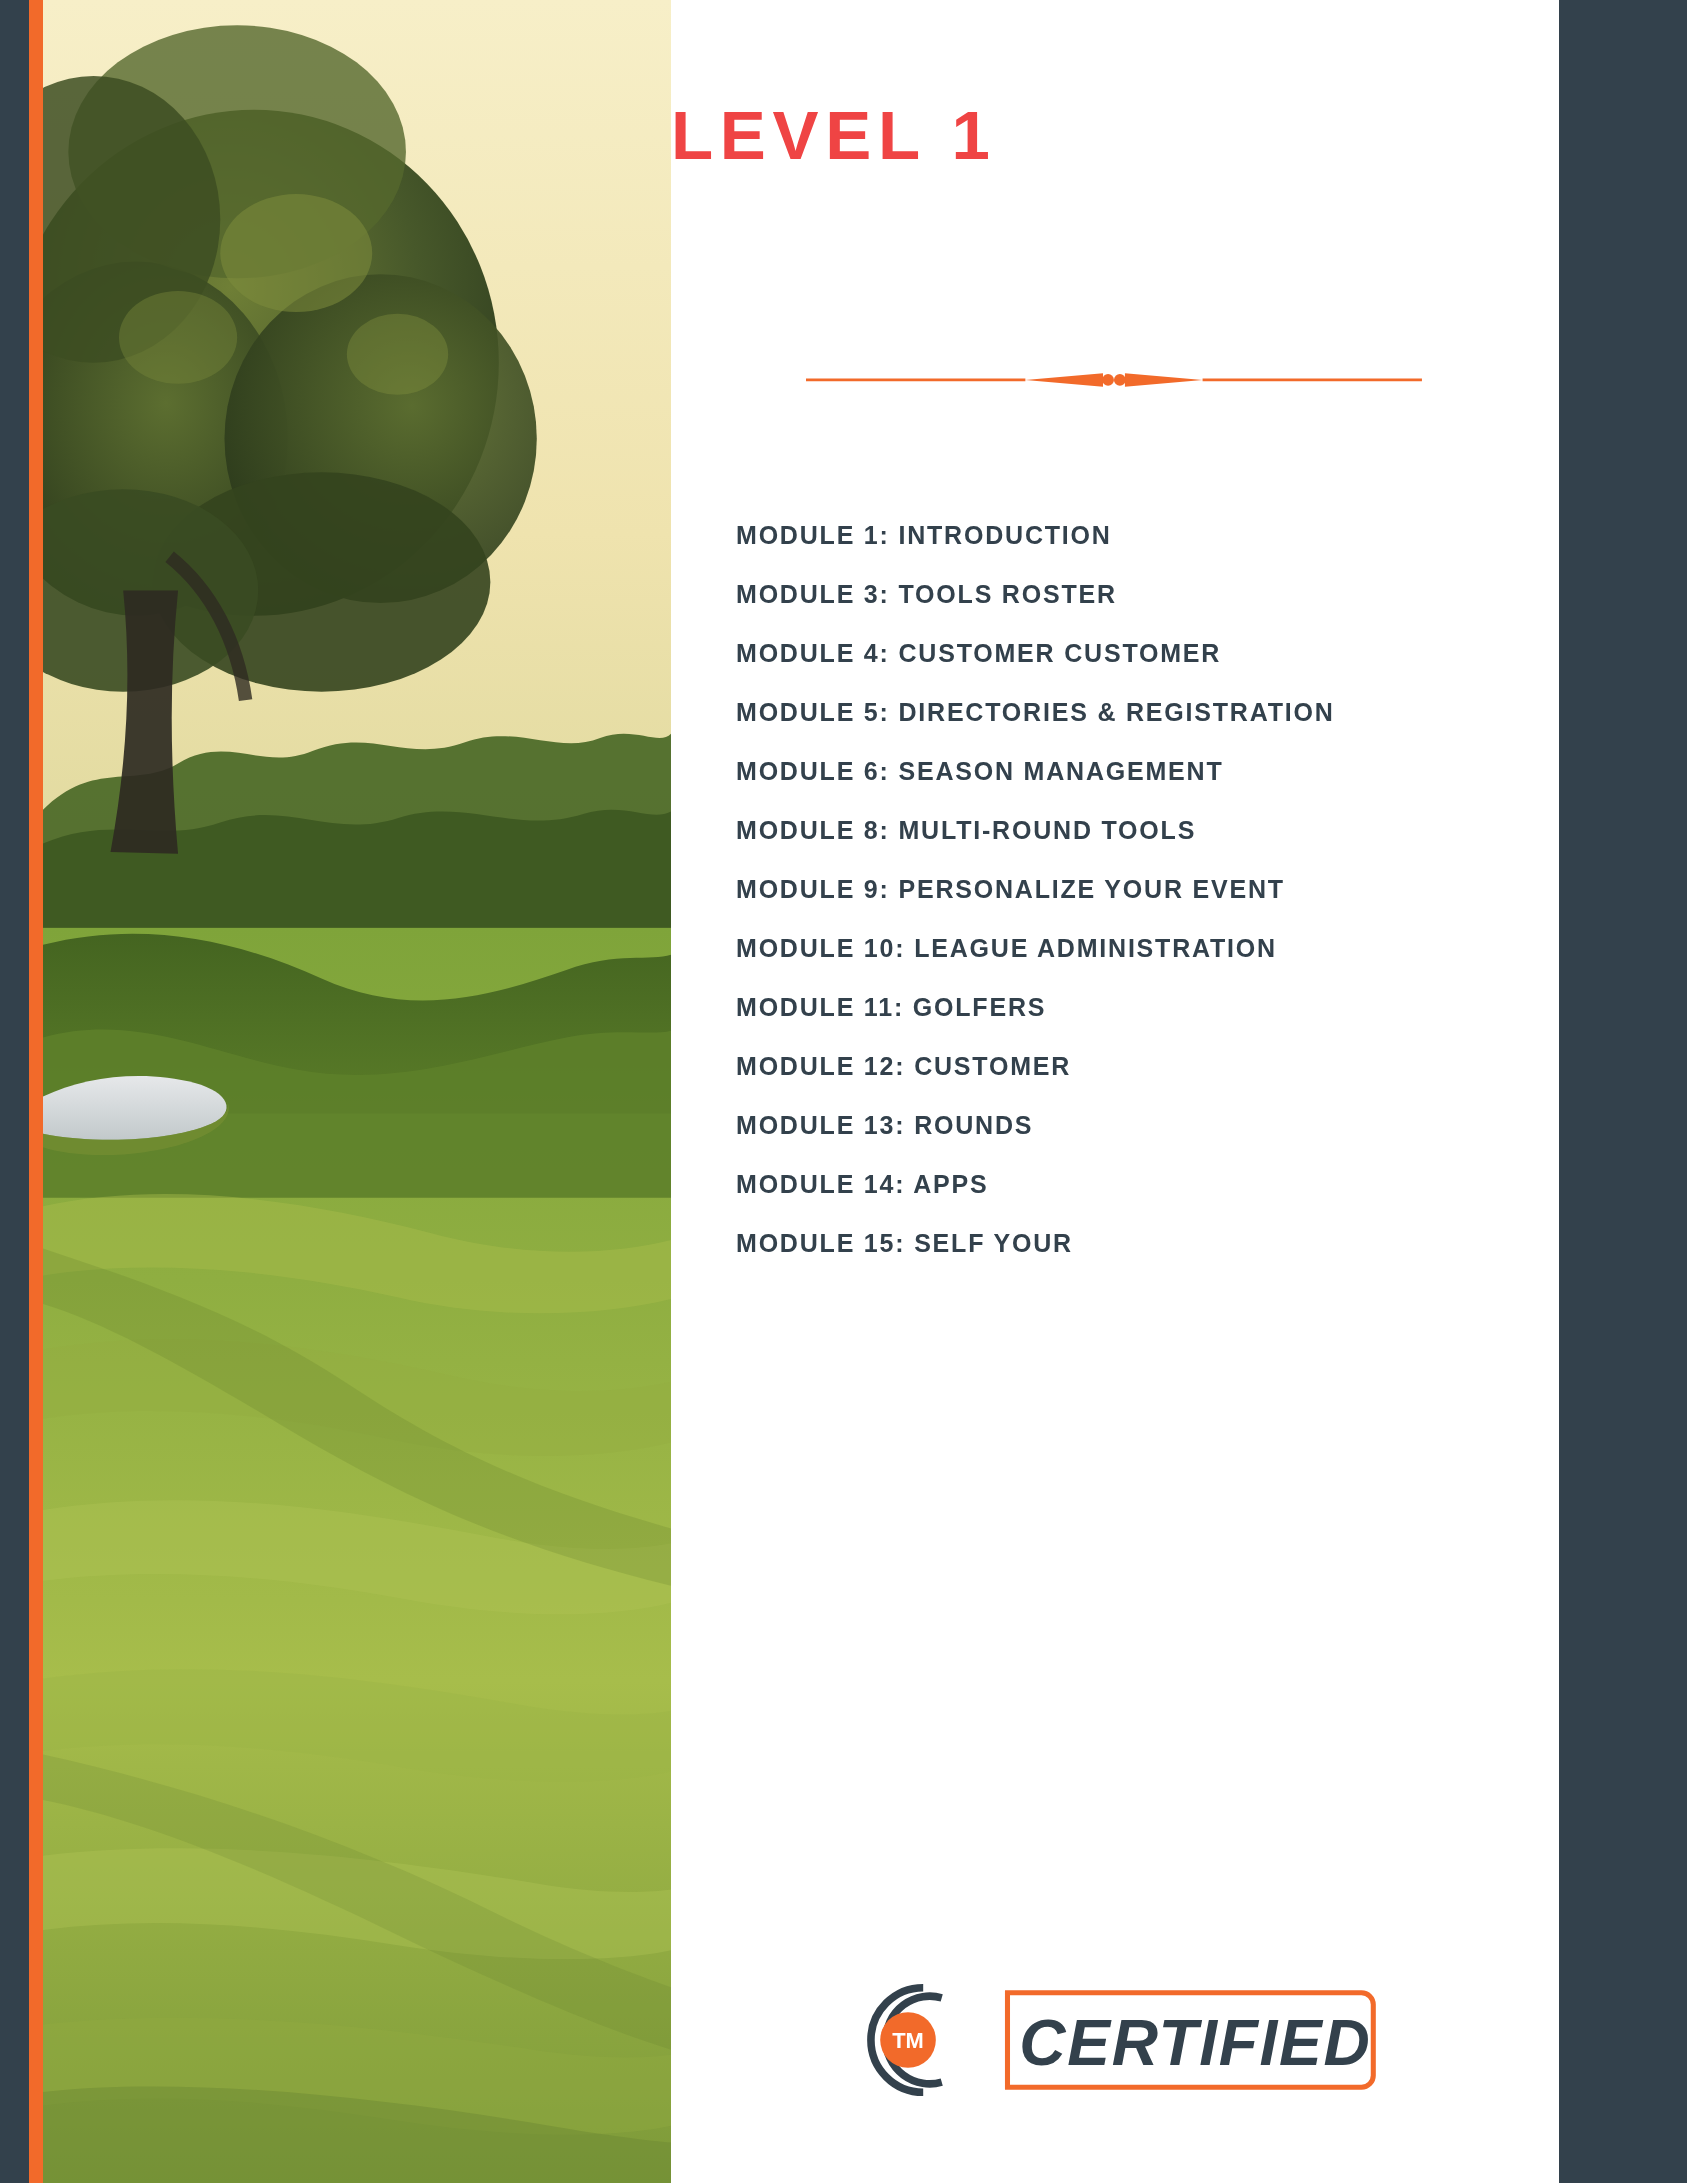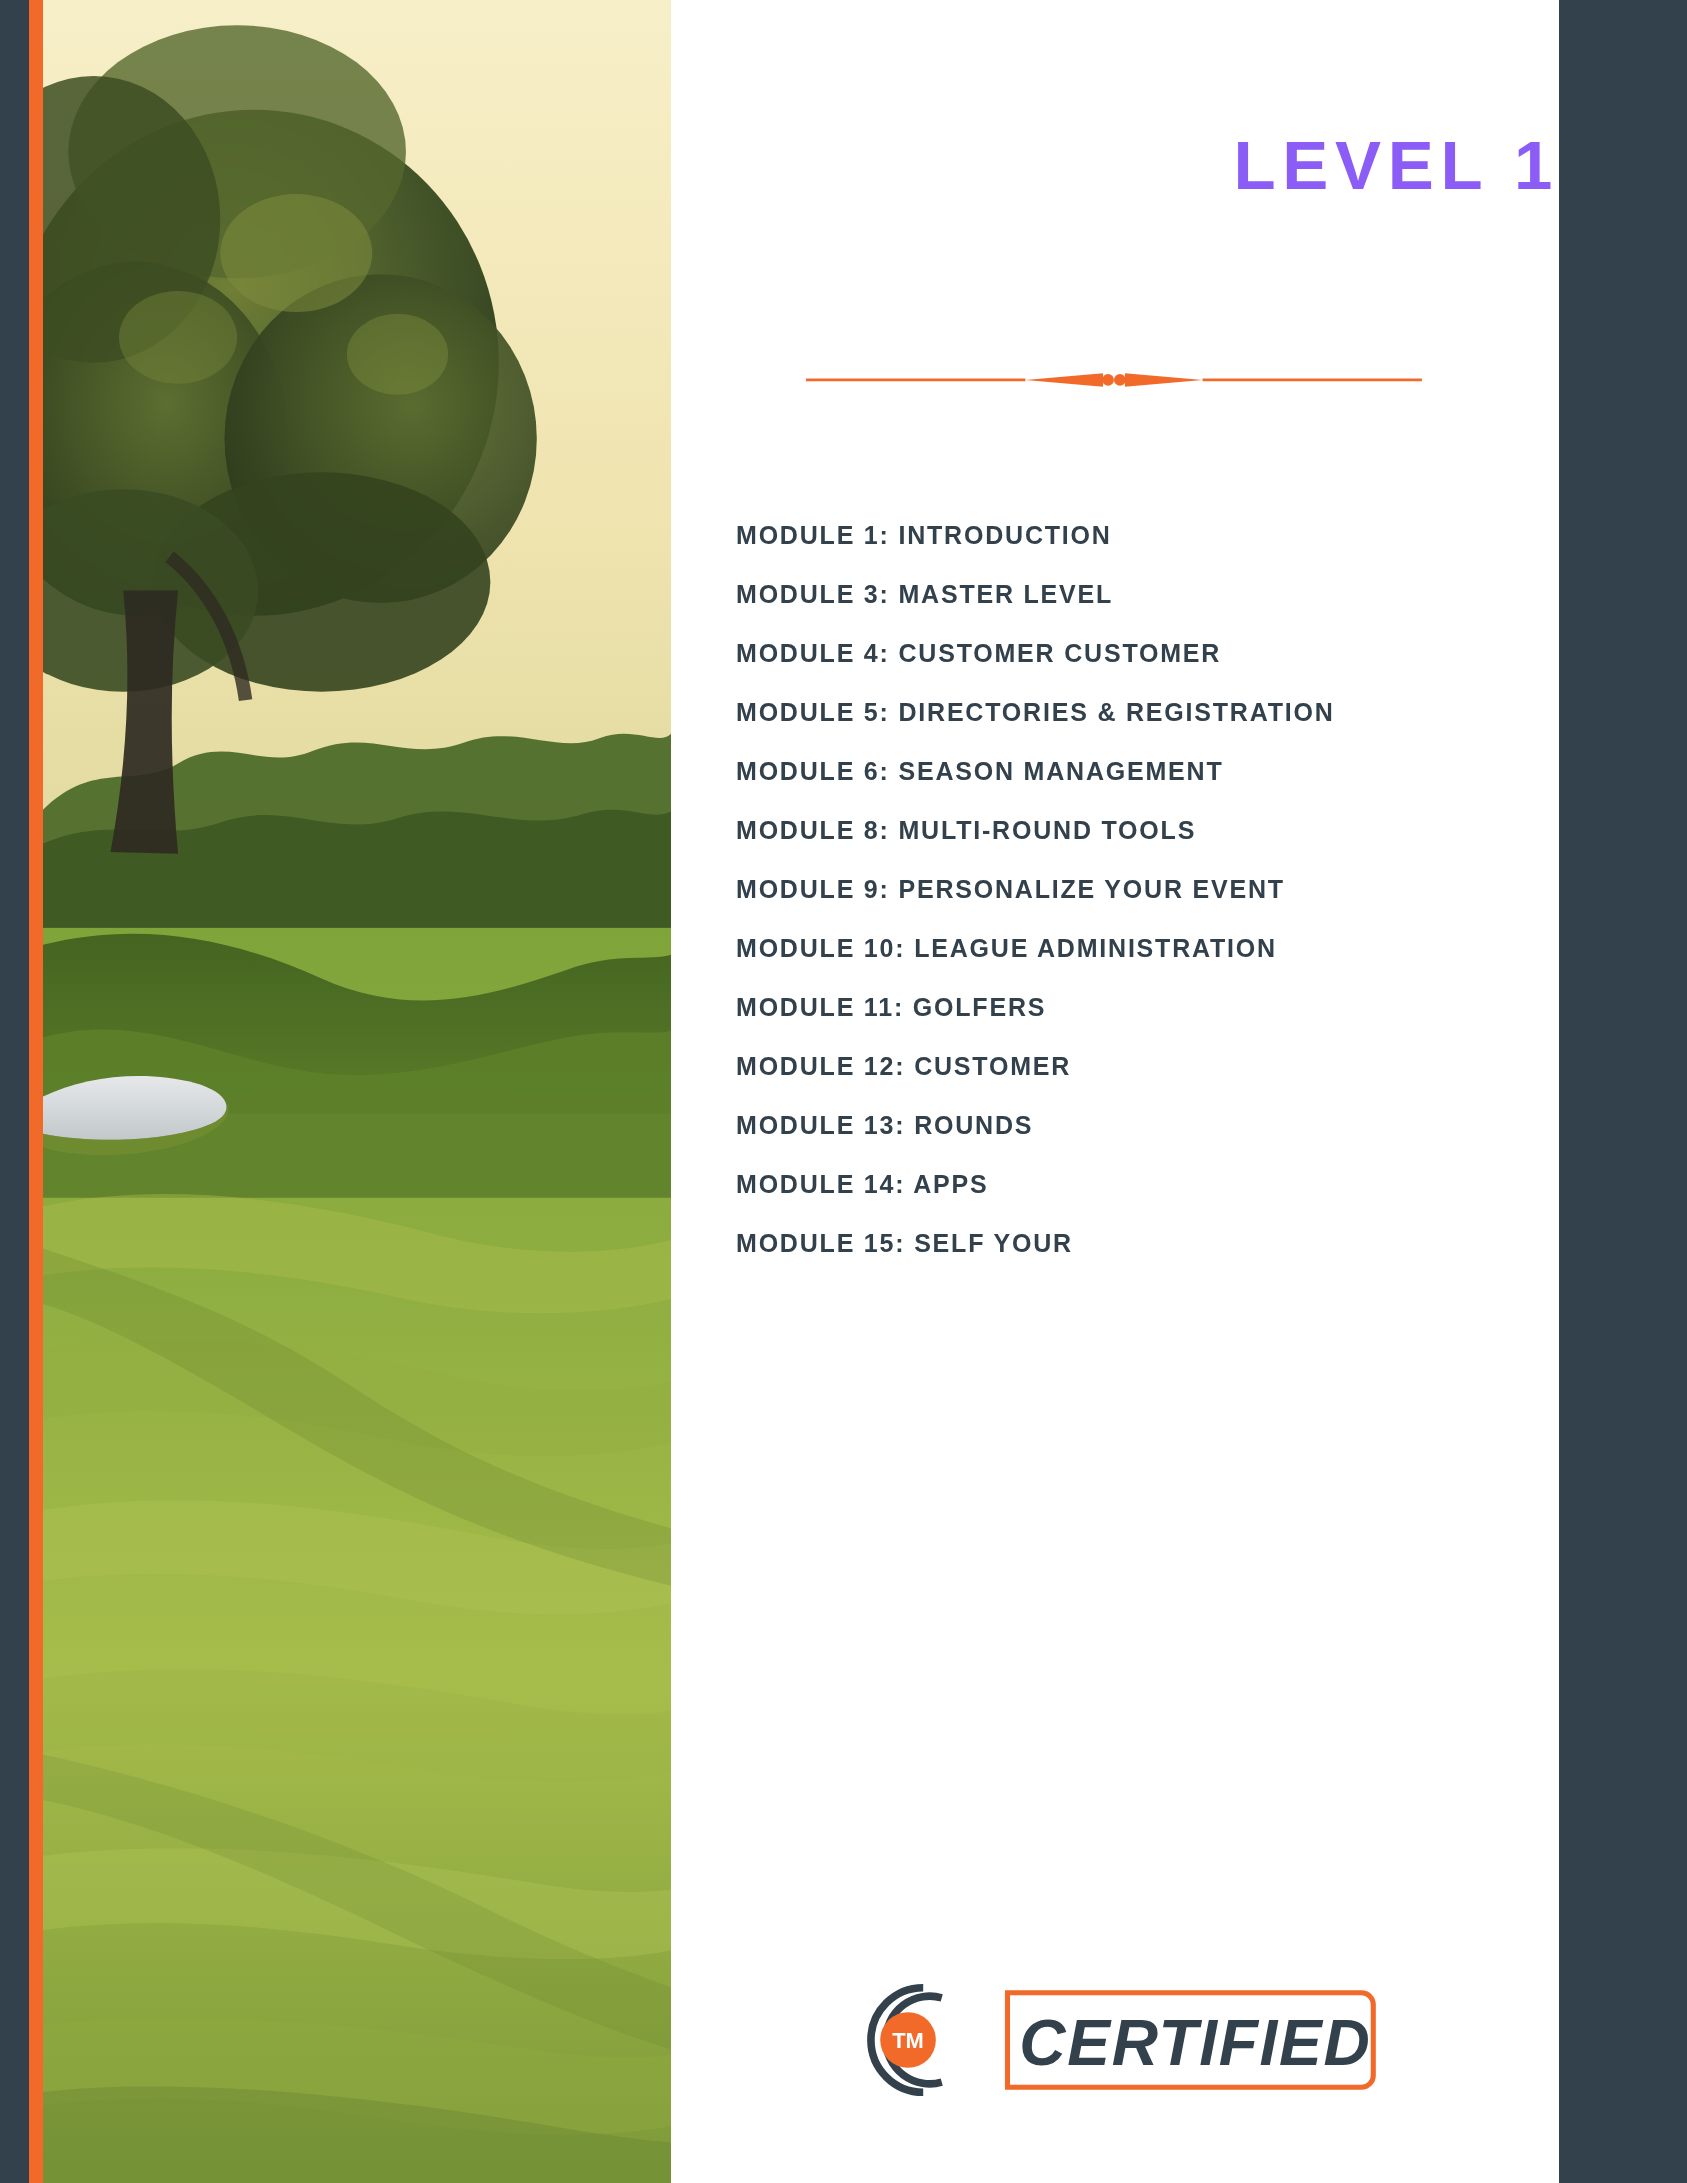--- a/index.html
+++ b/index.html
@@ -54,28 +54,28 @@
   
   .content {
     position: absolute;
     left: 671px; top: 0;
     width: 888px; height: 2183px;
     background: #ffffff;
   }
 
   .title {
     position: absolute;
-    top: 126px;
+    top: 96px;
     left: 0;
     width: 888px;
-    text-align: right;
+    text-align: left;
     font-size: 69px;
     font-weight: 700;
     letter-spacing: 6.7px;
-    color: #8b5cf6;
+    color: #ef4444;
     font-family: "Liberation Sans", sans-serif;
   }
 
   
   .divider {
     position: absolute;
     top: 363px;
     left: 135px;
     width: 616px;
     height: 34px;
@@ -201,21 +201,21 @@
         <line x1="470" y1="20" x2="730" y2="20" stroke="#f26a2a" stroke-width="3"></line>
         <polygon points="260,20 352,12 352,28" fill="#f26a2a"></polygon>
         <polygon points="470,20 378,12 378,28" fill="#f26a2a"></polygon>
         <circle cx="358" cy="20" r="7" fill="#f26a2a"></circle>
         <circle cx="372" cy="20" r="7" fill="#f26a2a"></circle>
       </svg>
     </div>
 
     <div class="module-list">
       <div class="module-item">MODULE 1: INTRODUCTION</div>
-      <div class="module-item">MODULE 3: MASTER LEVEL</div>
+      <div class="module-item">MODULE 3: TOOLS ROSTER</div>
       <div class="module-item">MODULE 4: CUSTOMER CUSTOMER</div>
       <div class="module-item">MODULE 5: DIRECTORIES &amp; REGISTRATION</div>
       <div class="module-item">MODULE 6: SEASON MANAGEMENT</div>
       <div class="module-item">MODULE 8: MULTI-ROUND TOOLS</div>
       <div class="module-item">MODULE 9: PERSONALIZE YOUR EVENT</div>
       <div class="module-item">MODULE 10: LEAGUE ADMINISTRATION</div>
       <div class="module-item">MODULE 11: GOLFERS</div>
       <div class="module-item">MODULE 12: CUSTOMER</div>
       <div class="module-item">MODULE 13: ROUNDS</div>
       <div class="module-item">MODULE 14: APPS</div>

